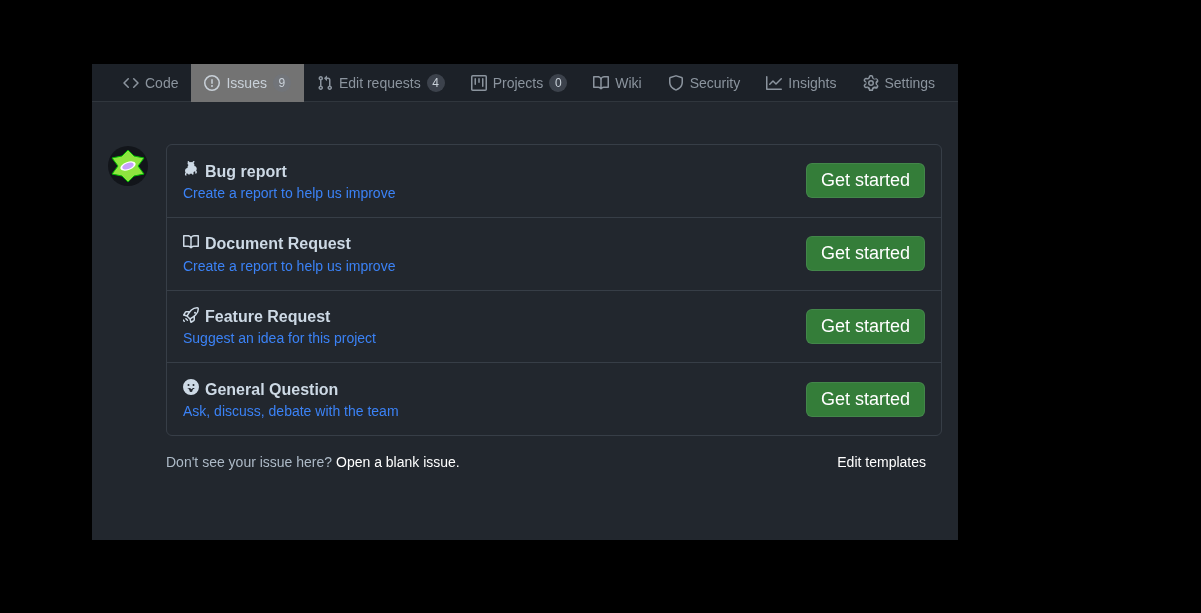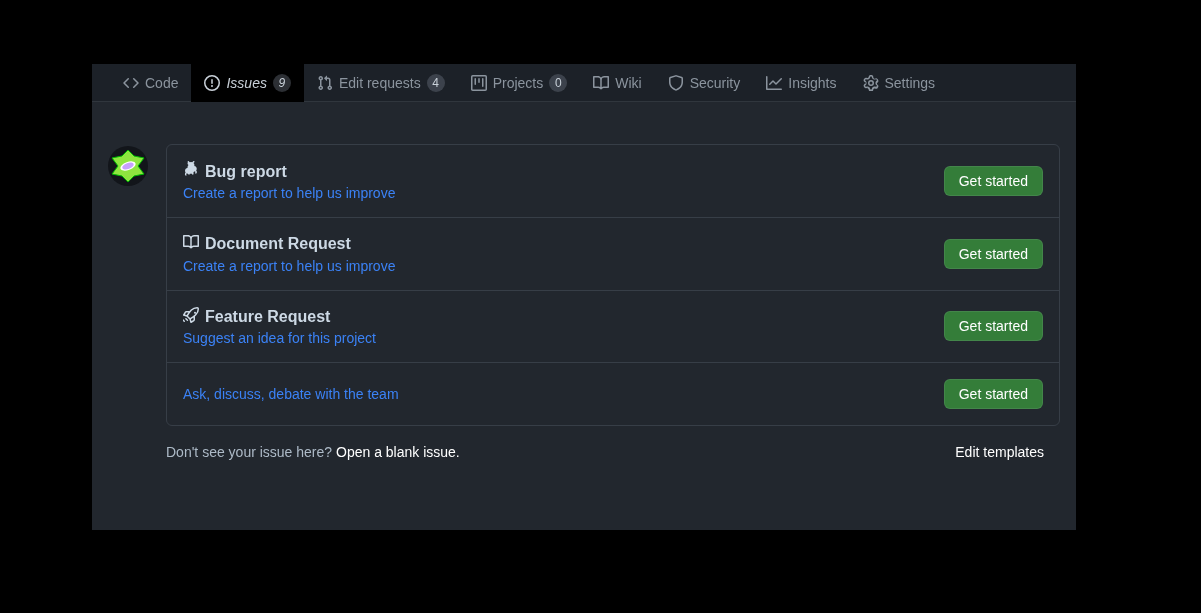--- a/index.html
+++ b/index.html
@@ -9,21 +9,21 @@
     font-size: 14px;
     color: #c9d1d9;
     width: 1201px;
     height: 613px;
     overflow: hidden;
   }
   .page {
     position: absolute;
     left: 92px;
     top: 64px;
-    width: 984px;
+    width: 866px;
     background: #1c2128;
   }
   .tabnav {
     display: flex;
     align-items: center;
     background: #1c2128;
     border-bottom: 1px solid #30363d;
     height: 38px;
     padding-left: 18px;
   }
@@ -31,23 +31,22 @@
     display: flex;
     align-items: center;
     gap: 6px;
     padding: 0 13px;
     height: 38px;
     color: #8b949e;
     cursor: pointer;
     font-size: 14px;
   }
   .tab.selected {
-    background: #000000;
+    background: #737373;
     color: #c9d1d9;
-    font-style: italic;
   }
   .tab .icon { fill: currentColor; display:inline-flex; }
   .counter {
     background: rgba(110,118,129,0.4);
     color: #c9d1d9;
     border-radius: 9px;
     font-size: 12px;
     line-height: 18px;
     min-width: 18px;
     padding: 0 5px;
@@ -96,21 +95,21 @@
   .template-desc {
     color: #3b82f6;
     font-size: 14px;
   }
   .btn {
     background: #347d39;
     color: #fff;
     border: 1px solid rgba(205,217,229,0.1);
     border-radius: 6px;
     padding: 6px 14px;
-    font-size: 14px;
+    font-size: 18px;
     font-weight: 500;
     cursor: pointer;
   }
   .footer-row {
     display: flex;
     justify-content: space-between;
     align-items: center;
     padding: 18px 16px 0 0;
     color: #adbac7;
     font-size: 14px;
@@ -240,20 +239,26 @@
                   </svg></span>
               <span>Feature Request</span>
             </div>
             <div class="template-desc">Suggest an idea for this project</div>
           </div>
           <button class="btn">Get started</button>
         </div>
 
         <div class="template-row">
           <div class="template-info">
+            <div class="template-title">
+              <span class="icon"><svg width="16" height="16" viewBox="0 0 16 16" fill="currentColor">
+                    <path fill-rule="evenodd" d="M8 0a8 8 0 100 16A8 8 0 008 0zM5.5 7a1 1 0 100-2 1 1 0 000 2zm5 0a1 1 0 100-2 1 1 0 000 2zM4.5 9.5c0 .28.22.5.5.5.83 0 1.5.67 1.5 1.5a1.5 1.5 0 003 0c0-.83.67-1.5 1.5-1.5.28 0 .5-.22.5-.5s-.22-.5-.5-.5c-1.04 0-1.94.53-2.5 1.33A3.01 3.01 0 006 9c-.28 0-.5.22-.5.5H4.5z"></path>
+                  </svg></span>
+              <span>General Question</span>
+            </div>
             <div class="template-desc">Ask, discuss, debate with the team</div>
           </div>
           <button class="btn">Get started</button>
         </div>
 
       </div>
 
       <div class="footer-row">
         <span class="left"><span>Don't see your issue here? </span><a>Open a blank issue.</a></span>
         <a>Edit templates</a>

